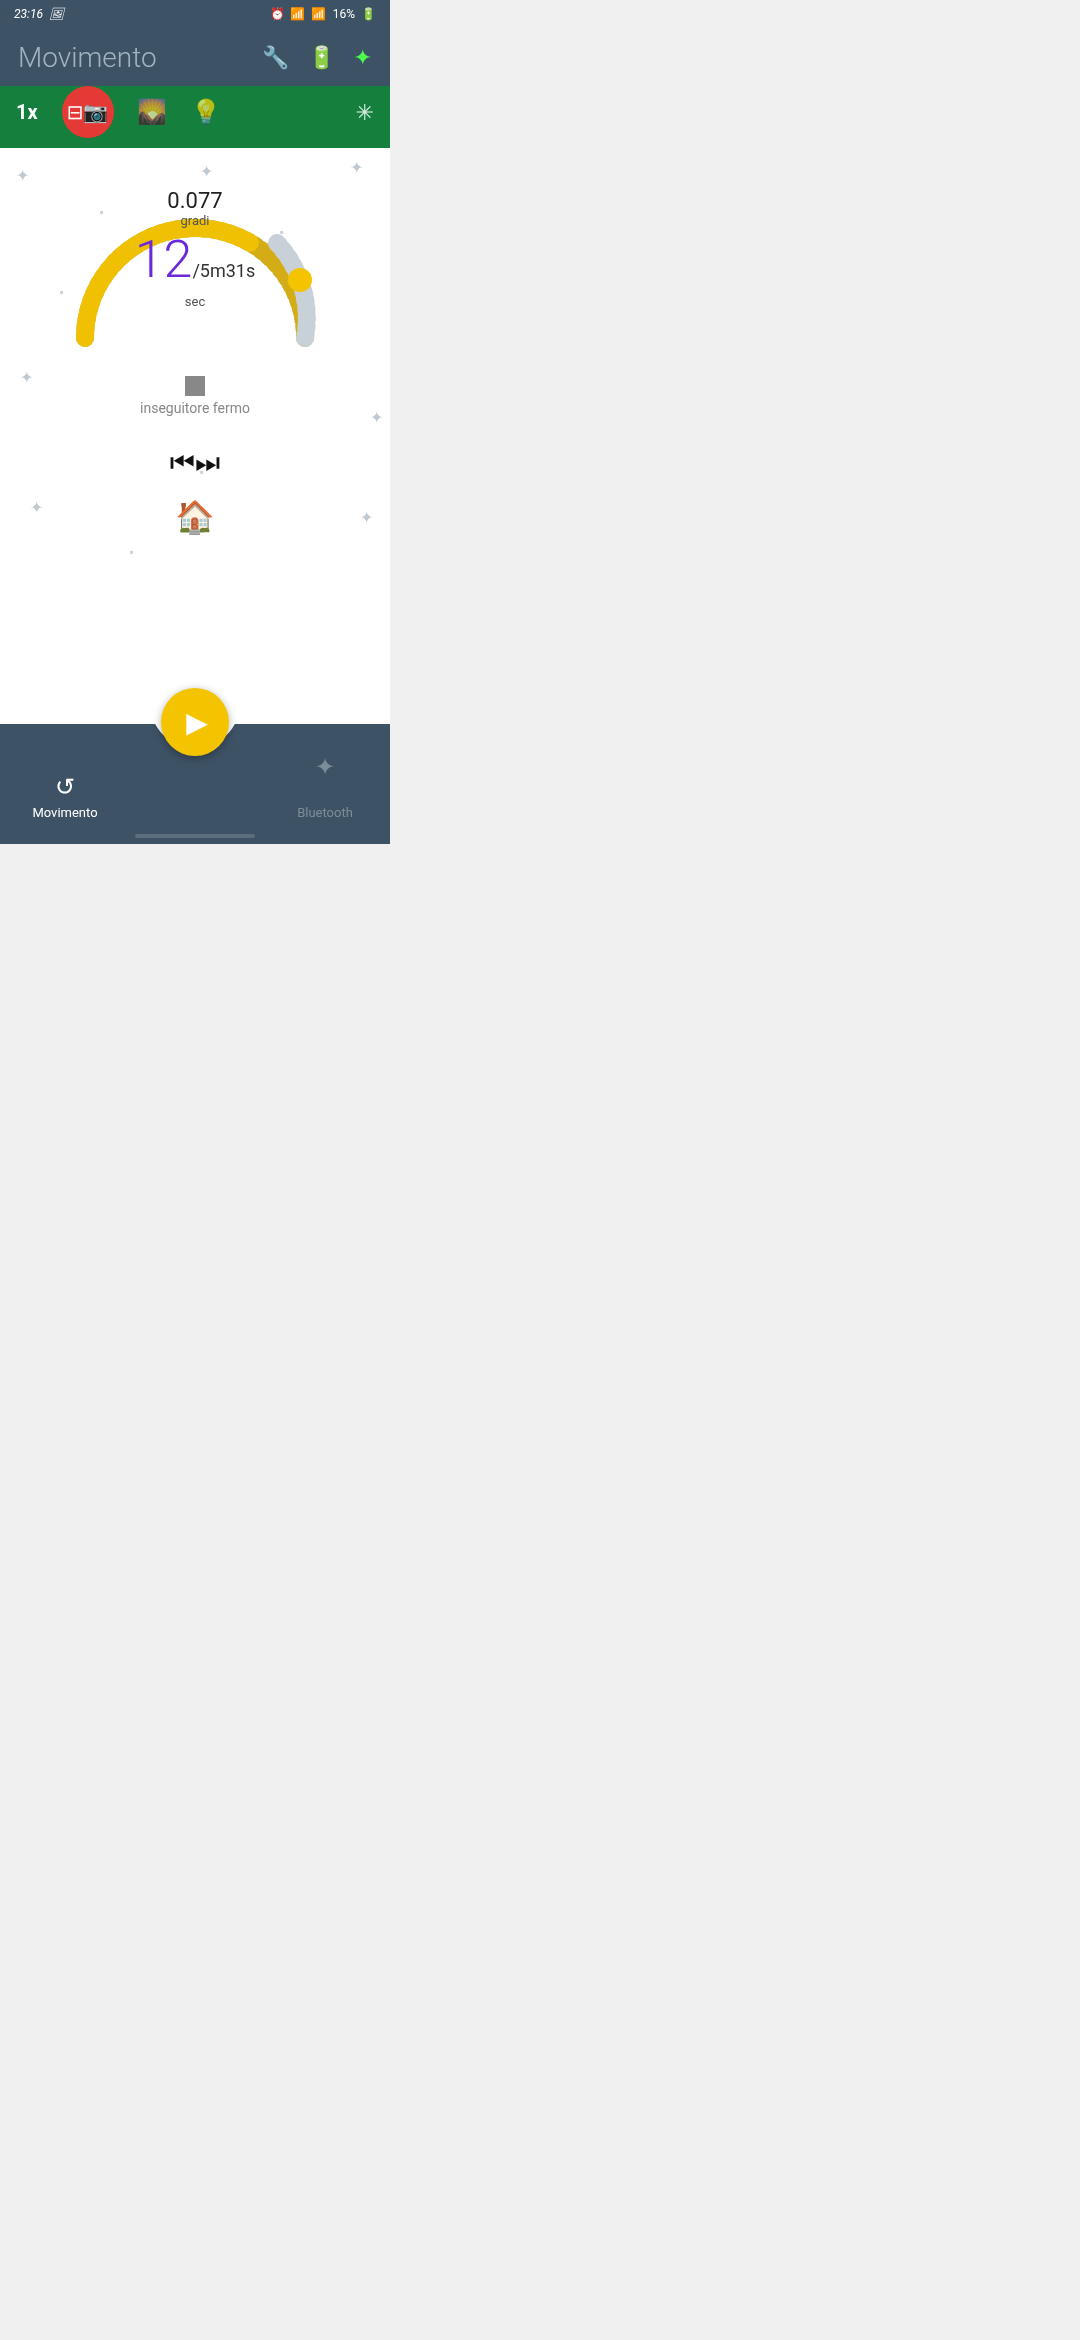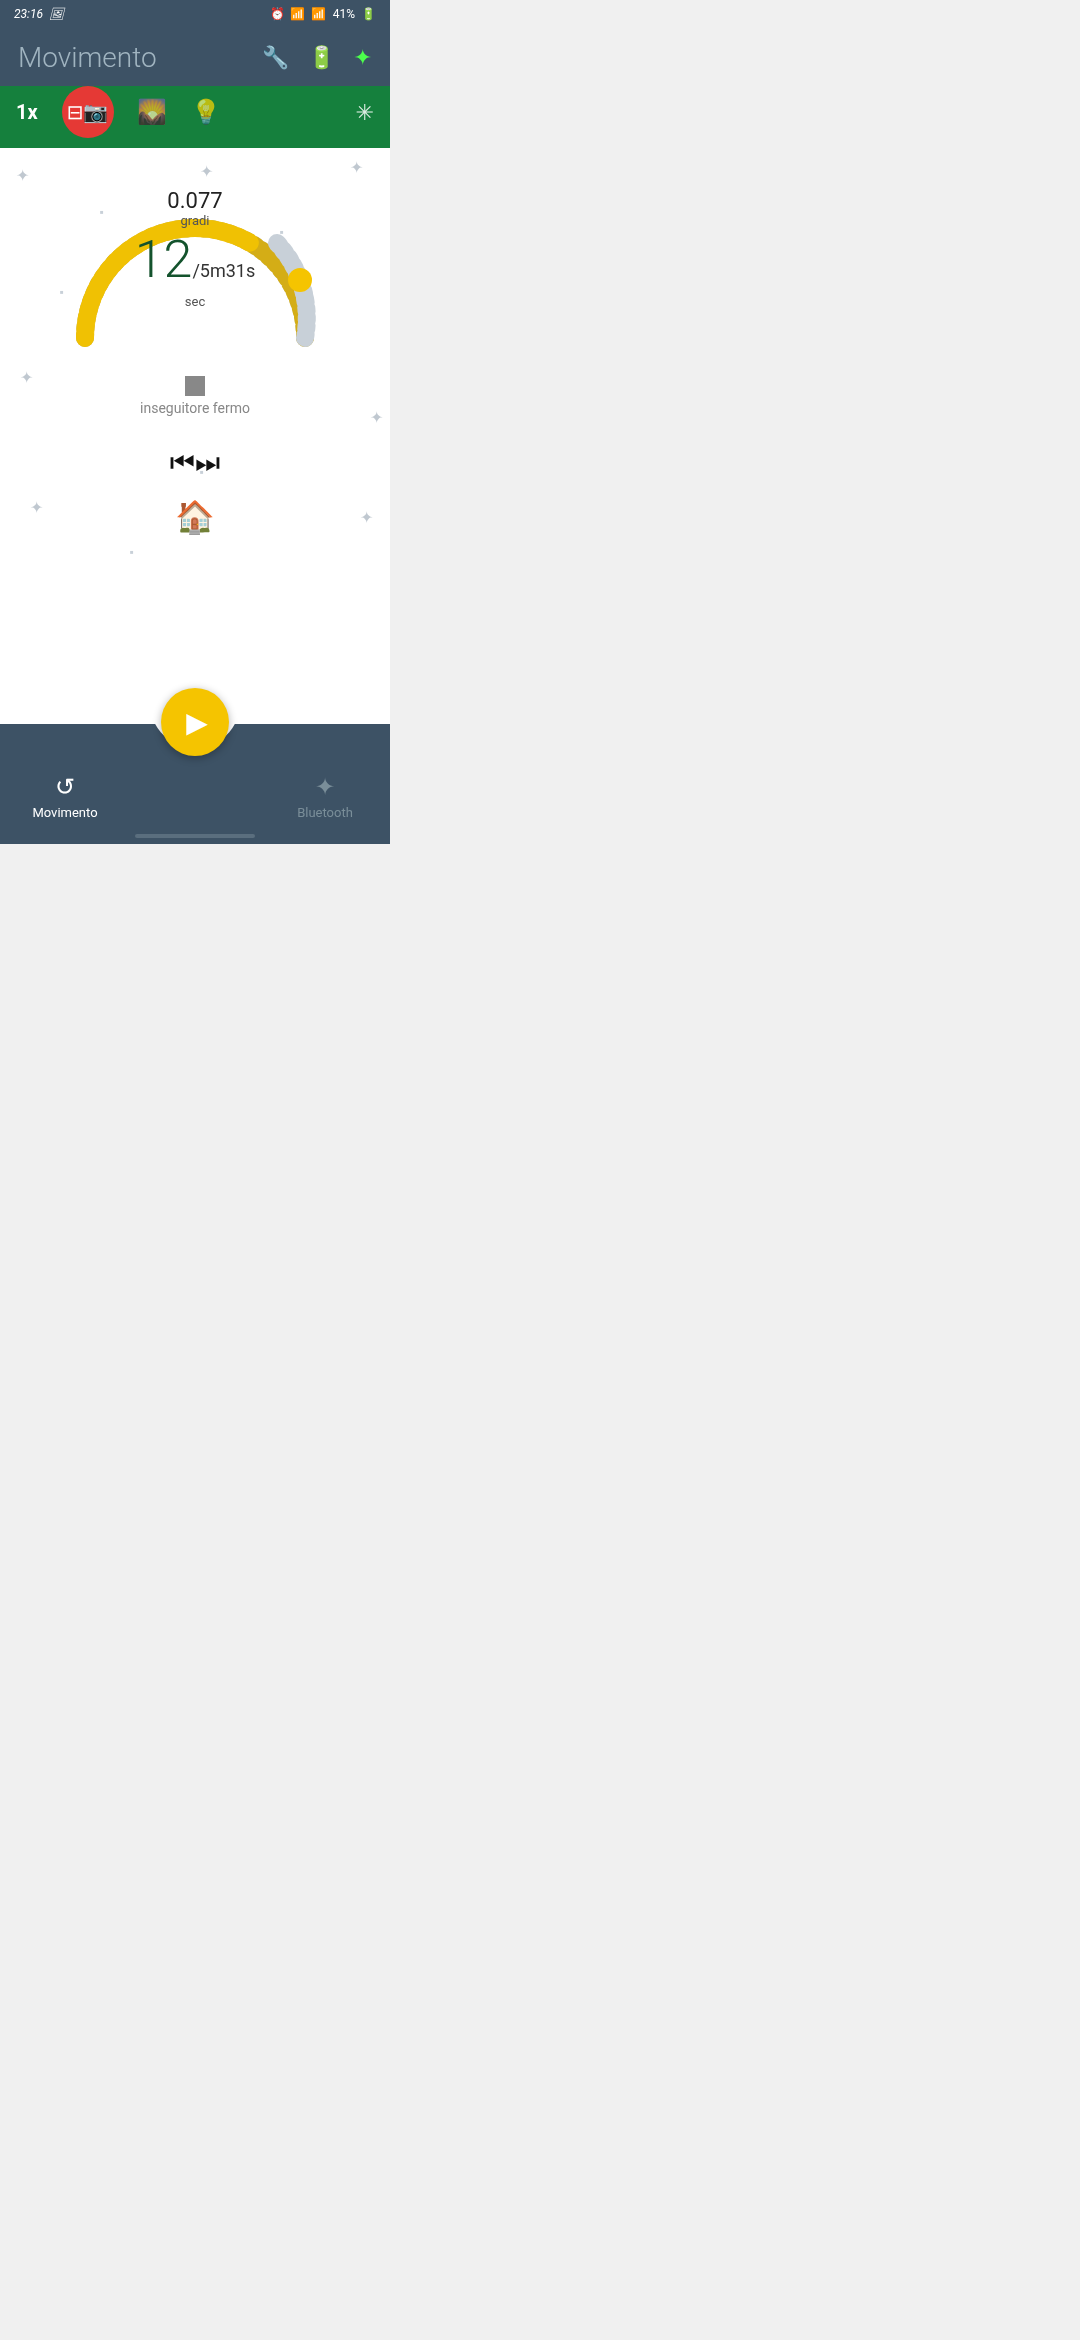--- a/index.html
+++ b/index.html
@@ -200,21 +200,21 @@
       display: flex;
       flex-direction: column;
       align-items: center;
       padding-bottom: 24px;
       gap: 4px;
       cursor: pointer;
     }
     .nav-item-icon { font-size: 24px; color: white; }
     .nav-item-label { font-size: 13px; color: white; }
     .nav-item.inactive .nav-item-icon { color: #7a8e99; }
-    .nav-item.inactive .nav-item-label { color: #7a8e99; }
+    .nav-item.inactive .nav-item-label { color: #7a8e99; margin-top: 20px; }
 
     
     .home-indicator {
       position: absolute;
       bottom: 6px;
       left: 50%;
       transform: translateX(-50%);
       width: 120px;
       height: 4px;
       background: #5a6e7e;
@@ -226,21 +226,21 @@
 
 <div class="status-bar">
   <div class="status-bar-left">
     <span>23:16</span>
     <span>🖼</span>
   </div>
   <div class="status-bar-right">
     <span>⏰</span>
     <span>📶</span>
     <span>📶</span>
-    <span>41%</span>
+    <span>16%</span>
     <span>🔋</span>
   </div>
 </div>
 
 <div class="app-header">
   <span class="app-title">Movimento</span>
   <div class="header-icons">
     <span class="header-icon">🔧</span>
     <span class="header-icon">🔋</span>
     <span class="header-icon green">✦</span>
@@ -289,21 +289,21 @@
         <path d="M 222 75 A 110 110 0 0 1 250 170" fill="none" stroke="#c8d0d8" stroke-width="18" stroke-dasharray="4 5" stroke-linecap="round"></path>
 
         <circle cx="245" cy="112" r="12" fill="#f5c400"></circle>
       </svg>
 
       
       <div style="position:absolute;top:20px;left:50%;transform:translateX(-50%);text-align:center;width:220px;">
         <div style="font-size:22px;font-weight:400;color:#222;">0.077</div>
         <div style="font-size:13px;color:#555;">gradi</div>
         <div style="margin-top:6px;">
-          <span style="font-size:52px;font-weight:300;color:#14532d;line-height:1;">12</span><span style="font-size:18px;color:#333;">/5m31s</span>
+          <span style="font-size:52px;font-weight:300;color:#6d28d9;line-height:1;">12</span><span style="font-size:18px;color:#333;">/5m31s</span>
         </div>
         <div style="font-size:13px;color:#555;margin-top:8px;">sec</div>
       </div>
     </div>
 
     <div style="text-align:center;margin-top:-10px;">
       <div class="stop-square"></div>
       <div class="status-text">inseguitore fermo</div>
     </div>
 

